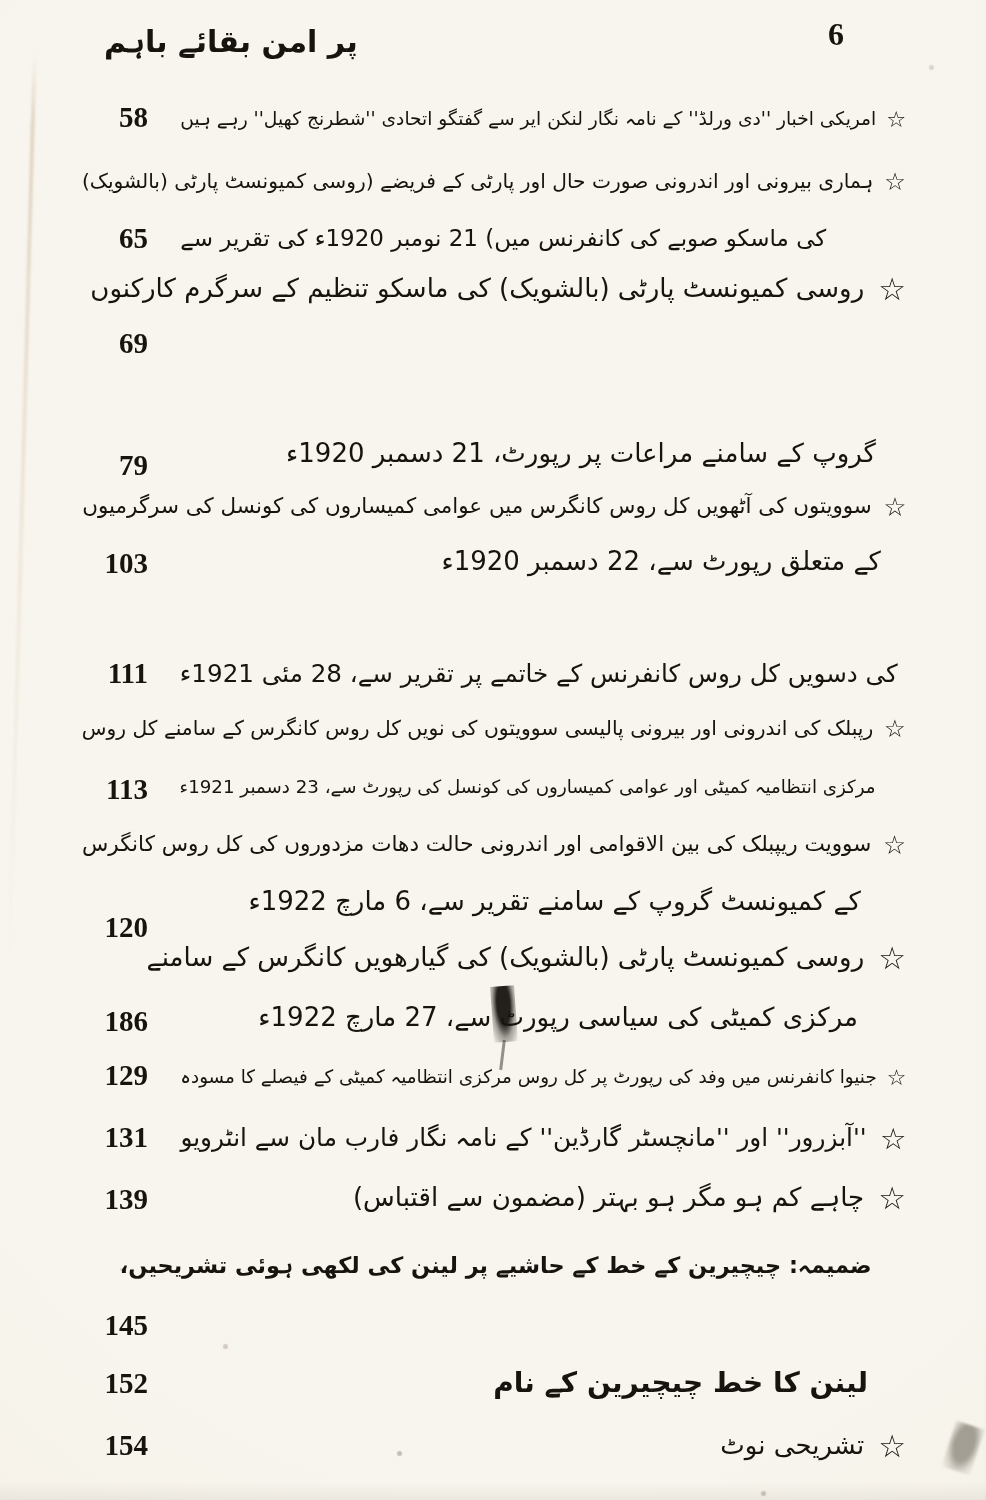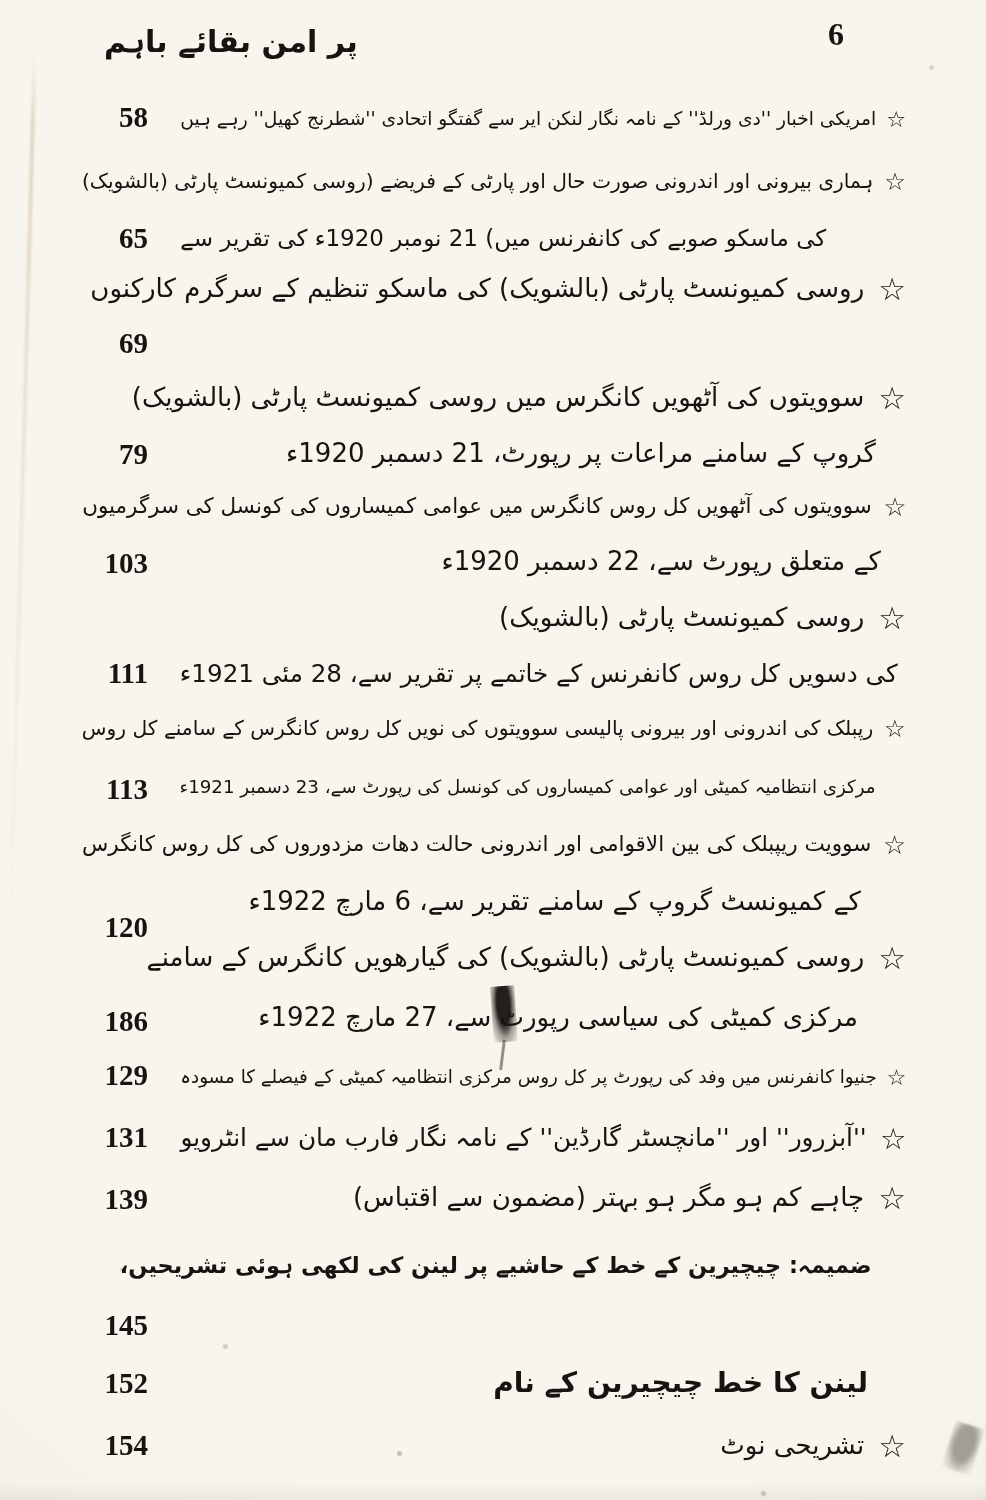--- a/index.html
+++ b/index.html
@@ -69,29 +69,27 @@
   <div class="line" style="top: 92px; right: 100px; transform-origin: 100% 60%; transform: scale(0.716528);"><span class="star">☆</span><span>امریکی اخبار ''دی ورلڈ'' کے نامہ نگار لنکن ایر سے گفتگو اتحادی ''شطرنج کھیل'' رہے ہیں</span></div>
   <div class="pnum" style="top:100px;">58</div>
 
   <div class="line" style="top: 155px; right: 100px; transform-origin: 100% 60%; transform: scale(0.777393);"><span class="star">☆</span><span>ہماری بیرونی اور اندرونی صورت حال اور پارٹی کے فریضے (روسی کمیونسٹ پارٹی (بالشویک)</span></div>
   <div class="line" style="top: 212px; right: 180px; transform-origin: 100% 60%; transform: scale(0.883457);"><span>کی ماسکو صوبے کی کانفرنس میں) 21 نومبر 1920ء کی تقریر سے</span></div>
   <div class="pnum" style="top:221px;">65</div>
 
   <div class="line" style="top:263px;right:100px;"><span class="star">☆</span><span>روسی کمیونسٹ پارٹی (بالشویک) کی ماسکو تنظیم کے سرگرم کارکنوں</span></div>
   <div class="pnum" style="top:326px;">69</div>
 
-  <div class="line" style="top:372px;right:100px;"><span class="star">☆</span><span>سوویتوں کی آٹھویں کانگرس میں روسی کمیونسٹ پارٹی (بالشویک)</span></div>
   <div class="line" style="top:428px;right:130px;"><span>گروپ کے سامنے مراعات پر رپورٹ، 21 دسمبر 1920ء</span></div>
-  <div class="pnum" style="top:437px;text-align:right;">79</div>
+  <div class="pnum" style="top:448px;text-align:right;">79</div>
 
   <div class="line" style="top: 480px; right: 100px; transform-origin: 100% 60%; transform: scale(0.82458);"><span class="star">☆</span><span>سوویتوں کی آٹھویں کل روس کانگرس میں عوامی کمیساروں کی کونسل کی سرگرمیوں</span></div>
   <div class="line" style="top:536px;right:125px;"><span>کے متعلق رپورٹ سے، 22 دسمبر 1920ء</span></div>
   <div class="pnum" style="top:546px;">103</div>
 
-  <div class="line" style="top:592px;right:100px;"><span class="star">☆</span><span>روسی کمیونسٹ پارٹی (بالشویک)</span></div>
   <div class="line" style="top: 648px; right: 108px; transform-origin: 100% 60%; transform: scale(0.946274);"><span>کی دسویں کل روس کانفرنس کے خاتمے پر تقریر سے، 28 مئی 1921ء</span></div>
   <div class="pnum" style="top:656px;">111</div>
 
   <div class="line" style="top: 702px; right: 100px; transform-origin: 100% 60%; transform: scale(0.779012);"><span class="star">☆</span><span>رپبلک کی اندرونی اور بیرونی پالیسی سوویتوں کی نویں کل روس کانگرس کے سامنے کل روس</span></div>
   <div class="line" style="top: 760px; right: 130px; transform-origin: 100% 60%; transform: scale(0.701193);"><span>مرکزی انتظامیہ کمیٹی اور عوامی کمیساروں کی کونسل کی رپورٹ سے، 23 دسمبر 1921ء</span></div>
   <div class="pnum" style="top:772px;">113</div>
 
   <div class="line" style="top: 818px; right: 100px; transform-origin: 100% 60%; transform: scale(0.829013);"><span class="star">☆</span><span>سوویت ریپبلک کی بین الاقوامی اور اندرونی حالت دھات مزدوروں کی کل روس کانگرس</span></div>
   <div class="line" style="top:876px;right:145px;"><span>کے کمیونسٹ گروپ کے سامنے تقریر سے، 6 مارچ 1922ء</span></div>
   <div class="pnum" style="top:886px;margin-top:24px;">120</div>

